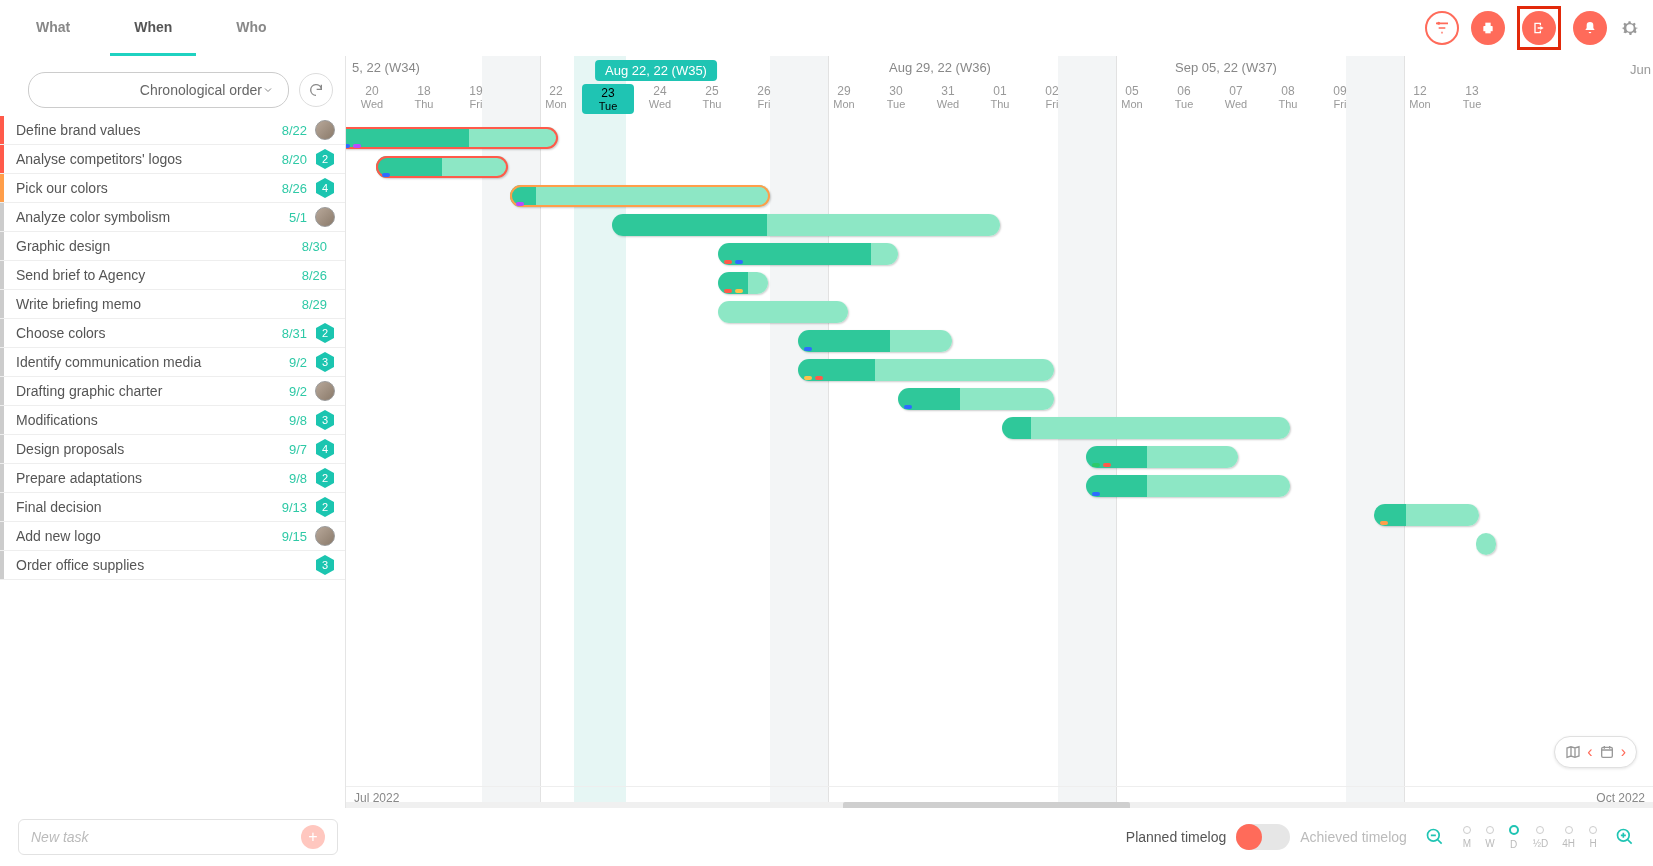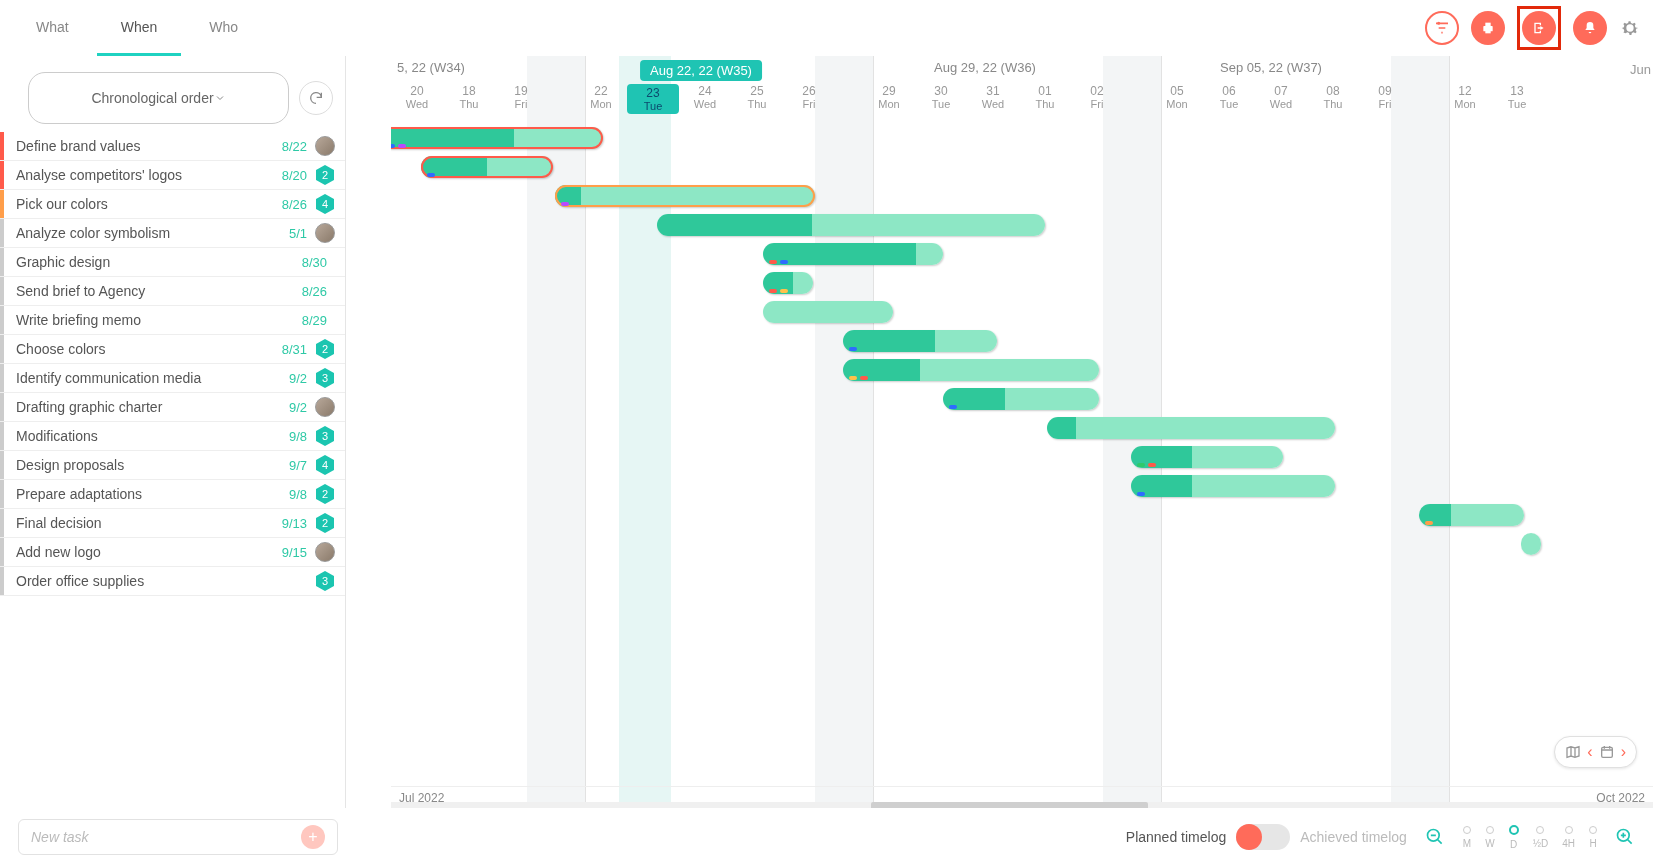--- a/index.html
+++ b/index.html
@@ -1,54 +1,54 @@
 <!DOCTYPE html>
 <html><head>
 <meta charset="utf-8">
 <style>
 * { box-sizing: border-box; margin: 0; padding: 0; }
 body { font-family: -apple-system, BlinkMacSystemFont, "Segoe UI", Arial, sans-serif; font-size: 14px; color: #555; background: #fff; overflow: hidden; }
 
 
 .top-bar { display: flex; align-items: center; height: 56px; padding: 0 12px; }
-.tabs { display: flex; gap: 4px; }
+.tabs { display: flex; gap: 16px; font-weight: bold; }
 .tab { padding: 18px 24px; color: #888; cursor: pointer; border-bottom: 3px solid transparent; }
 .tab.active { color: #555; border-bottom-color: #1fd2c1; }
 .top-spacer { flex: 1; }
 .top-icons { display: flex; align-items: center; gap: 12px; }
 .circle-btn { width: 34px; height: 34px; border-radius: 50%; display: flex; align-items: center; justify-content: center; cursor: pointer; }
 .circle-btn.filled { background: #ff6b5a; color: #fff; }
 .circle-btn.outlined { border: 2px solid #ff6b5a; color: #ff6b5a; background: #fff; }
 .highlight-box { border: 3px solid #e2290a; padding: 2px; }
 .gear-btn { color: #999; cursor: pointer; font-size: 22px; }
 
 
 .main { display: flex; height: calc(866px - 56px - 58px); }
 .sidebar { width: 346px; flex-shrink: 0; display: flex; flex-direction: column; border-right: 1px solid #e5e5e5; }
 .sidebar-header { display: flex; align-items: center; gap: 10px; padding: 16px 12px 8px 28px; }
-.dropdown { flex: 1; height: 52px; border: 1px solid #ccc; border-radius: 17px; padding: 0 14px; display: flex; align-items: center; justify-content: center; cursor: pointer; color: #666; }
+.dropdown { flex: 1; height: 36px; border: 1px solid #ccc; border-radius: 17px; padding: 0 14px; display: flex; align-items: center; justify-content: flex-end; cursor: pointer; color: #666; }
 .refresh-btn { width: 34px; height: 34px; border: 1px solid #ddd; border-radius: 50%; display: flex; align-items: center; justify-content: center; cursor: pointer; color: #888; }
 .task-list { flex: 1; overflow-y: auto; }
 .task-row { display: flex; align-items: center; height: 29px; padding: 0 10px 0 0; border-bottom: 1px solid #eee; position: relative; }
 .task-row .accent { width: 4px; height: 100%; flex-shrink: 0; }
 .task-name { flex: 1; padding-left: 12px; color: #555; white-space: nowrap; overflow: hidden; text-overflow: ellipsis; }
 .task-date { color: #2ec9a6; font-size: 13px; padding-right: 8px; }
 .task-badge { width: 20px; height: 20px; background: #1bc5b0; color: #fff; font-size: 11px; display: flex; align-items: center; justify-content: center; clip-path: polygon(50% 0, 95% 25%, 95% 75%, 50% 100%, 5% 75%, 5% 25%); border-radius: 2px; }
 .task-avatar { width: 20px; height: 20px; border-radius: 50%; background: linear-gradient(135deg, #b8a89a, #8a7a6a); border: 1px solid #999; }
 
 
-.gantt { flex: 1; position: relative; overflow: hidden; background: #fff; margin-left: 45px; }
+.gantt { flex: 1; position: relative; overflow: hidden; background: #fff; }
 .week-labels { position: absolute; top: 0; left: 0; right: 0; height: 28px; }
 .week-label { position: absolute; top: 4px; font-size: 13px; color: #888; transform: translateX(-50%); }
 .week-label.current { background: #1fc4b3; color: #fff; padding: 3px 10px; border-radius: 4px; }
 .day-header { position: absolute; top: 28px; left: 0; right: 0; height: 40px; }
 .day-col { position: absolute; top: 0; width: 52px; text-align: center; font-size: 12px; color: #999; }
 .day-col .dnum { display: block; }
 .day-col .dname { display: block; font-size: 11px; }
-.day-col.today { background: #1fc4b3; color: #0c4a6e; border-radius: 4px; padding: 2px 4px; text-align: center; }
+.day-col.today { background: #1fc4b3; color: #000000; border-radius: 4px; padding: 2px 4px; text-align: center; }
 .grid-bg { position: absolute; top: 0; bottom: 0; left: 0; right: 0; }
 .weekend-band { position: absolute; top: 0; bottom: 0; background: #f3f5f6; }
 .today-band { position: absolute; top: 0; bottom: 0; background: #cdeee9; opacity: 0.5; }
 .week-divider { position: absolute; top: 0; bottom: 0; width: 1px; background: #e2e2e2; }
 .bars { position: absolute; top: 68px; left: 0; right: 0; }
 .bar { position: absolute; height: 22px; border-radius: 11px; background: #5fd9a8; box-shadow: 1px 1px 2px rgba(0,0,0,0.2); }
 .bar.progress-inner { background: linear-gradient(90deg, #2fc89a var(--p, 30%), #8de7c5 var(--p, 30%)); }
 .bar-outline-red { box-shadow: 0 0 0 2px #ff5a4a inset, 1px 1px 2px rgba(0,0,0,0.2); }
 .bar-outline-orange { box-shadow: 0 0 0 2px #ff9e4a inset, 1px 1px 2px rgba(0,0,0,0.2); }
 .mini-chips { position:absolute; bottom:1px; left:6px; display:flex; gap:3px; }

